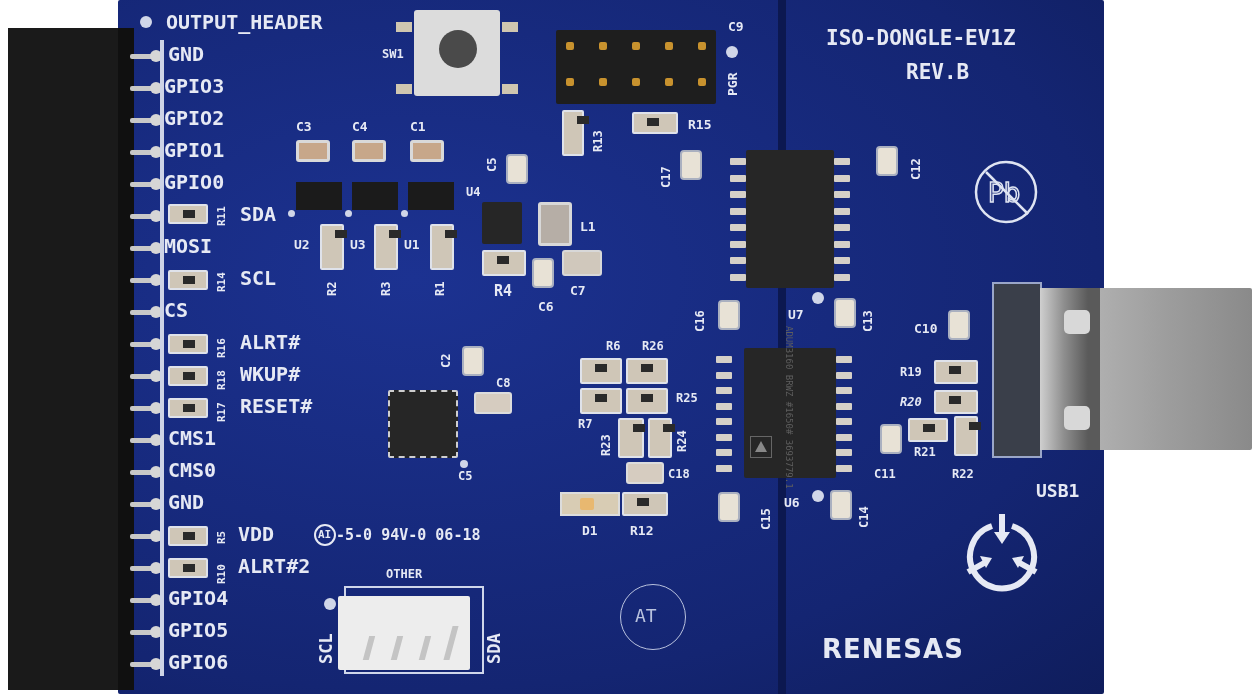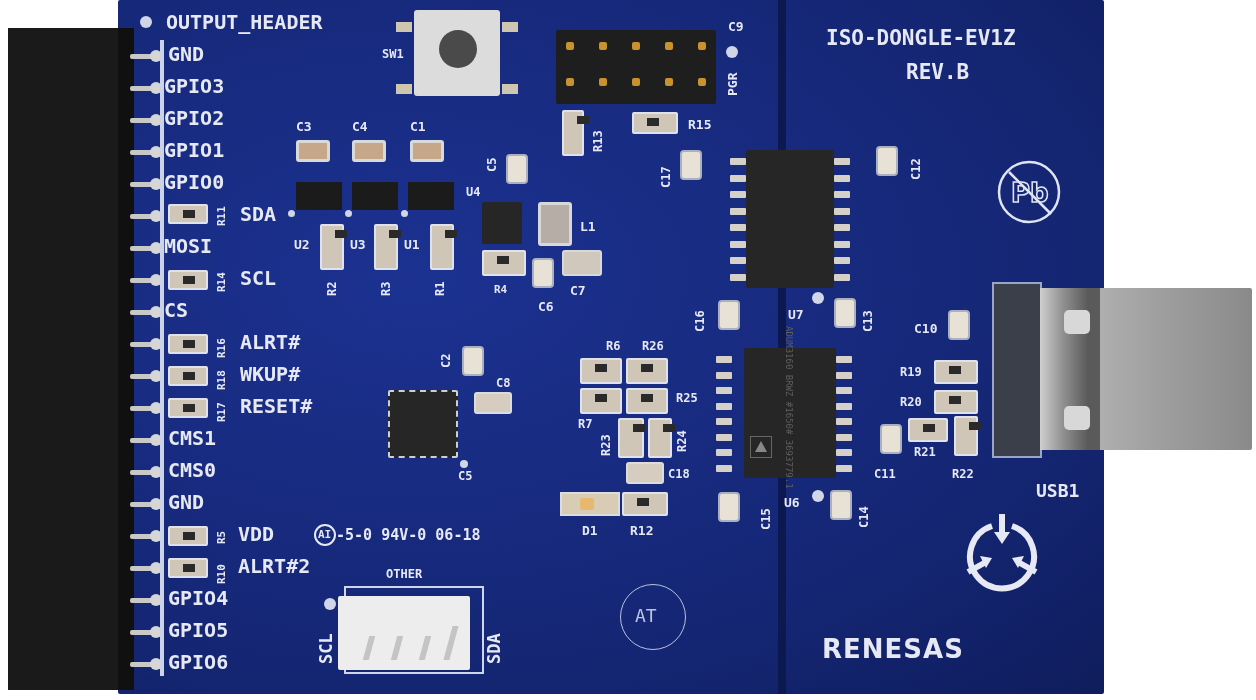--- a/index.html
+++ b/index.html
@@ -212,21 +212,21 @@
 <div class="silk" style="left:380px;top:296px;font-size:12px;transform:rotate(-90deg);transform-origin:left top;">R3</div>
 <div class="silk" style="left:434px;top:296px;font-size:12px;transform:rotate(-90deg);transform-origin:left top;">R1</div>
 
 <div class="silk" style="left:486px;top:172px;font-size:12px;transform:rotate(-90deg);transform-origin:left top;">C5</div>
 <div class="cap" style="left:506px;top:154px;"></div>
 <div class="silk" style="left:466px;top:186px;font-size:12px;">U4</div>
 <div class="chip" style="left:482px;top:202px;width:40px;height:42px;"></div>
 <div class="abs" style="left:538px;top:202px;width:34px;height:44px;background:#b6aea6;border:3px solid #d8d8d8;box-sizing:border-box;border-radius:3px;"></div>
 <div class="silk" style="left:580px;top:220px;font-size:13px;">L1</div>
 <div class="res" style="left:482px;top:250px;width:44px;height:26px;"></div>
-<div class="silk" style="left:494px;top:284px;font-size:11px;">R4</div>
+<div class="silk" style="left:494px;top:284px;font-size:15px;">R4</div>
 <div class="cap" style="left:532px;top:258px;"></div>
 <div class="silk" style="left:538px;top:300px;font-size:13px;">C6</div>
 <div class="abs" style="left:562px;top:250px;width:40px;height:26px;background:#d0c8bc;border:2px solid #d8d8d8;box-sizing:border-box;border-radius:3px;"></div>
 <div class="silk" style="left:570px;top:284px;font-size:13px;">C7</div>
 
 <div class="cap" style="left:680px;top:150px;"></div>
 <div class="silk" style="left:660px;top:188px;font-size:12px;transform:rotate(-90deg);transform-origin:left top;">C17</div>
 <div class="chip" style="left:746px;top:150px;width:88px;height:138px;"></div>
 <div id="u7pads">
     <div class="padL" style="left: 730px; top: 158px;"></div>
@@ -253,21 +253,21 @@
 <div class="cap" style="left:718px;top:300px;"></div>
 <div class="silk" style="left:694px;top:332px;font-size:12px;transform:rotate(-90deg);transform-origin:left top;">C16</div>
 <div class="cap" style="left:834px;top:298px;"></div>
 <div class="silk" style="left:862px;top:332px;font-size:12px;transform:rotate(-90deg);transform-origin:left top;">C13</div>
 <div class="cap" style="left:948px;top:310px;"></div>
 <div class="silk" style="left:914px;top:322px;font-size:13px;">C10</div>
 
 <div class="silk" style="left:826px;top:28px;font-size:21px;">ISO-DONGLE-EV1Z</div>
 <div class="silk" style="left:906px;top:62px;font-size:21px;">REV.B</div>
 
-<div class="abs" style="left:997px;top:160px;width:64px;height:64px;font-weight:bold;">
+<div class="abs" style="left:974px;top:160px;width:64px;height:64px;">
   <svg width="64" height="64" viewBox="0 0 64 64">
     <circle cx="32" cy="32" r="30" fill="none" stroke="#dfe4f2" stroke-width="2.5"></circle>
     <line x1="12" y1="12" x2="54" y2="54" stroke="#dfe4f2" stroke-width="2.5"></line>
     <text x="14" y="42" font-family="DejaVu Sans, sans-serif" font-size="26" fill="none" stroke="#dfe4f2" stroke-width="1.5">Pb</text>
   </svg>
 </div>
 
 <div class="silk" style="left:440px;top:368px;font-size:12px;transform:rotate(-90deg);transform-origin:left top;">C2</div>
 <div class="cap" style="left:462px;top:346px;"></div>
 <div class="silk" style="left:496px;top:377px;font-size:12px;">C8</div>
@@ -324,21 +324,21 @@
     <div class="padR" style="left: 836px; top: 464.5px;"></div>
   </div>
 <div class="silk" style="left:784px;top:496px;font-size:13px;">U6</div>
 <div class="dot" style="left:812px;top:490px;"></div>
 <div class="cap" style="left:830px;top:490px;"></div>
 <div class="silk" style="left:858px;top:528px;font-size:12px;transform:rotate(-90deg);transform-origin:left top;">C14</div>
 
 <div class="res" style="left:934px;top:360px;width:44px;height:24px;"></div>
 <div class="res" style="left:934px;top:390px;width:44px;height:24px;"></div>
 <div class="silk" style="left:900px;top:366px;font-size:12px;">R19</div>
-<div class="silk" style="left:900px;top:396px;font-size:12px;">R20</div>
+<div class="silk" style="left:900px;top:396px;font-size:12px;font-style:italic;">R20</div>
 <div class="res" style="left:908px;top:418px;width:40px;height:24px;"></div>
 <div class="silk" style="left:914px;top:446px;font-size:12px;">R21</div>
 <div class="res" style="left:954px;top:416px;width:24px;height:40px;"></div>
 <div class="silk" style="left:952px;top:468px;font-size:12px;">R22</div>
 <div class="cap" style="left:880px;top:424px;"></div>
 <div class="silk" style="left:874px;top:468px;font-size:12px;">C11</div>
 
 <div class="abs" style="left:992px;top:282px;width:50px;height:176px;background:#3a3f4a;border:2px solid #9aa6c8;box-sizing:border-box;"></div>
 <div class="abs" style="left:1040px;top:288px;width:212px;height:162px;background:linear-gradient(90deg,#8c8c8c 0%,#b6b6b6 15%,#9d9d9d 60%,#8a8a8a 100%);border-radius:2px;">
   <div class="abs" style="left:0;top:0;width:60px;height:162px;background:linear-gradient(90deg,#cfcfcf,#8e8e8e 40%,#5a5a5a 80%);"></div>

